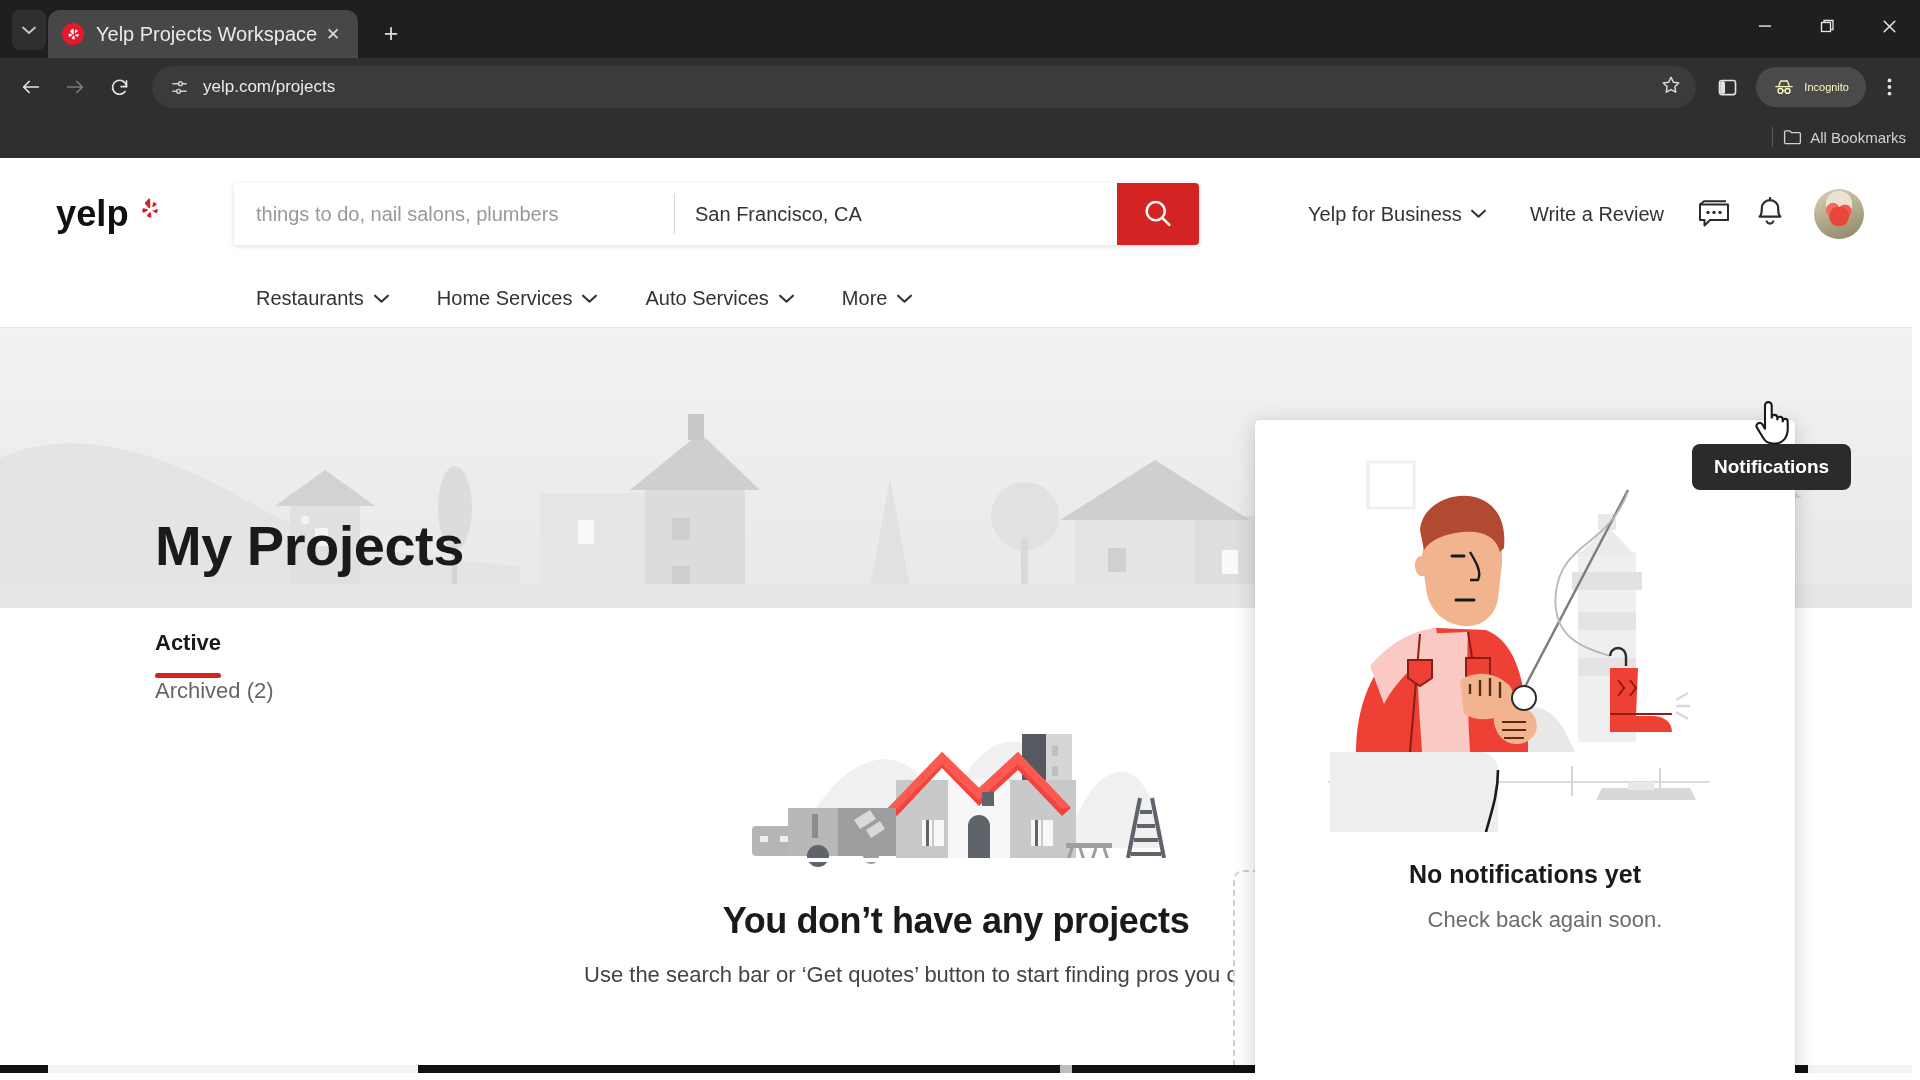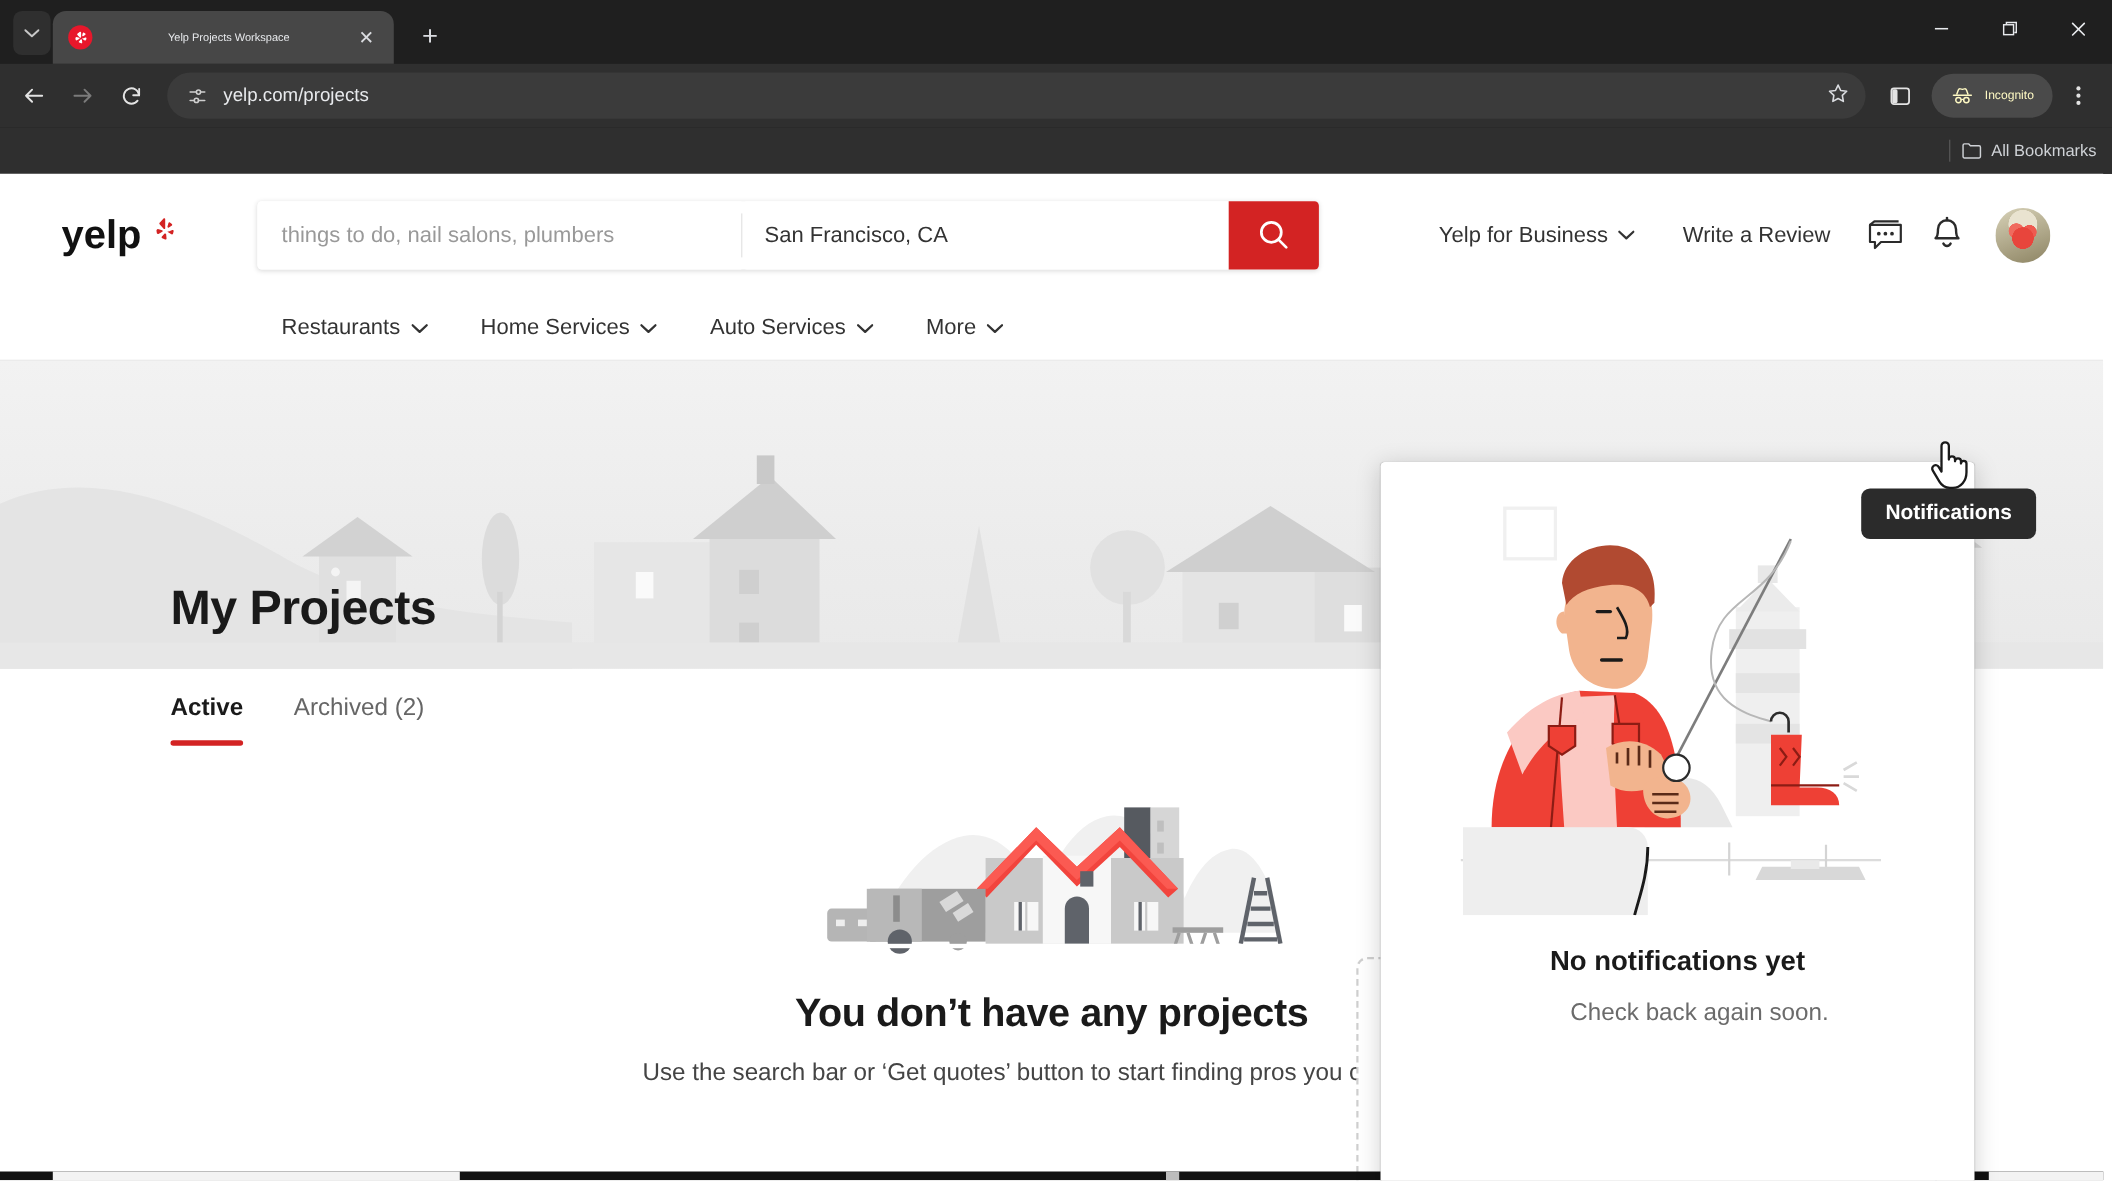--- a/index.html
+++ b/index.html
@@ -37,23 +37,23 @@
   .tab-favicon {
     width: 22px; height: 22px; border-radius: 50%;
     background: #e8172b;
     display: flex; align-items: center; justify-content: center;
     flex: 0 0 auto;
   }
   .tab-favicon svg { width: 14px; height: 14px; }
   .tab-title {
     flex: 1 1 auto;
     color: #e8eaed;
-    font-size: 10px;
+    font-size: 20px;
     margin-left: 12px;
-    white-space: nowrap; overflow: hidden; text-overflow: ellipsis; text-align: center;
+    white-space: nowrap; overflow: hidden; text-overflow: ellipsis;
   }
   .tab-close {
     width: 26px; height: 26px; border-radius: 50%;
     display: flex; align-items: center; justify-content: center;
     color: #dadce0; font-size: 17px; flex: 0 0 auto;
   }
   .new-tab {
     width: 38px; height: 38px; margin: 0 0 6px 14px;
     display: flex; align-items: center; justify-content: center;
     color: #dadce0; font-size: 25px; font-weight: 300;
@@ -225,31 +225,32 @@
   .hero {
     height: 280px;
     background: linear-gradient(180deg,#f2f2f2 0%, #ececec 60%, #e9e9e9 100%);
     position: relative;
     overflow: hidden;
   }
   .hero-art { position: absolute; left: 0; bottom: 0; width: 1920px; height: 210px; opacity: 1; }
   .hero-title {
     position: absolute;
     left: 155px; bottom: 30px;
-    font-size: 44px; font-weight: 800; color: #1a1a1a;
+    font-size: 56px; font-weight: 800; color: #1a1a1a;
     letter-spacing: -0.5px;
   }
 
   
   .proj-tabs {
     display: flex; align-items: flex-start;
     padding-left: 155px;
     height: 78px;
     background: #fff;
     gap: 0;
+    flex-direction: column;
   }
   .ptab {
     padding: 22px 0 0 0;
     margin-right: 46px;
     font-size: 22px;
     color: #666;
     position: relative;
   }
   .ptab.active { color: #1a1a1a; font-weight: 600; }
   .ptab.active::after {

